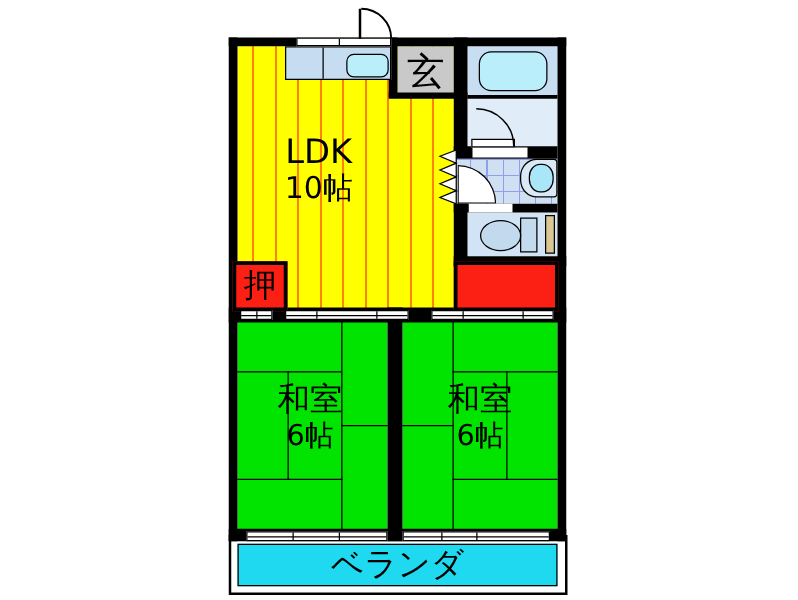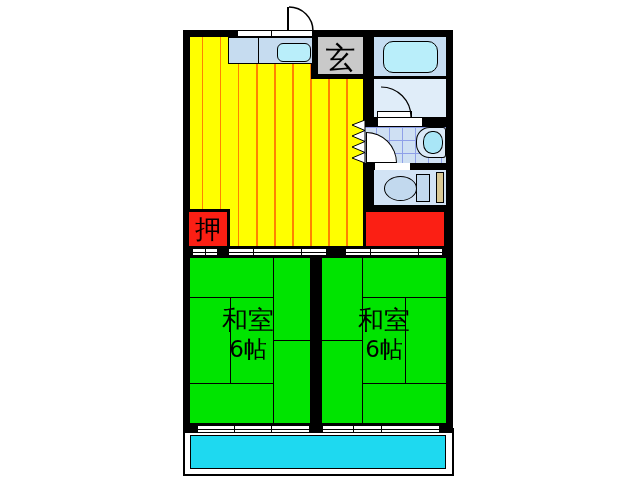--- a/index.html
+++ b/index.html
@@ -129,24 +129,29 @@
     <div class="tick" style="left:30px;"></div>
     <div class="tick" style="left:58px;"></div>
   </div>
 
   <svg class="overlay" width="638" height="480" viewBox="0 0 638 480">
     <path d="M289,7 A24,24 0 0 1 313,31" fill="none" stroke="#000" stroke-width="1.5"></path>
     <path d="M381,87 A30,30 0 0 1 411,117" fill="none" stroke="#000" stroke-width="1.2"></path>
     <polygon points="365,120 352,125 365,130.5 352,136 365,141.5 352,147 365,152.5 352,158 365,163" fill="#ffffff" stroke="#000" stroke-width="1"></polygon>
   </svg>
 
+  <div class="label" style="left:195px;top:106px;width:120px;">
+    <div style="font-size:27px;">LDK</div>
+    <div style="font-size:24px;">10帖</div>
+  </div>
   <div class="label" style="left:318px;top:41px;width:45px;font-size:30px;">玄</div>
   <div class="label" style="left:186px;top:215px;width:44px;font-size:26px;">押</div>
   <div class="label" style="left:190px;top:306px;width:116px;">
     <div style="font-size:26px;">和室</div>
     <div style="font-size:23px;">6帖</div>
   </div>
   <div class="label" style="left:324px;top:306px;width:120px;">
     <div style="font-size:26px;">和室</div>
     <div style="font-size:23px;">6帖</div>
   </div>
+  <div class="label" style="left:190px;top:438px;width:256px;font-size:26px;">ベランダ</div>
 
 </div>
 
 </body></html>

